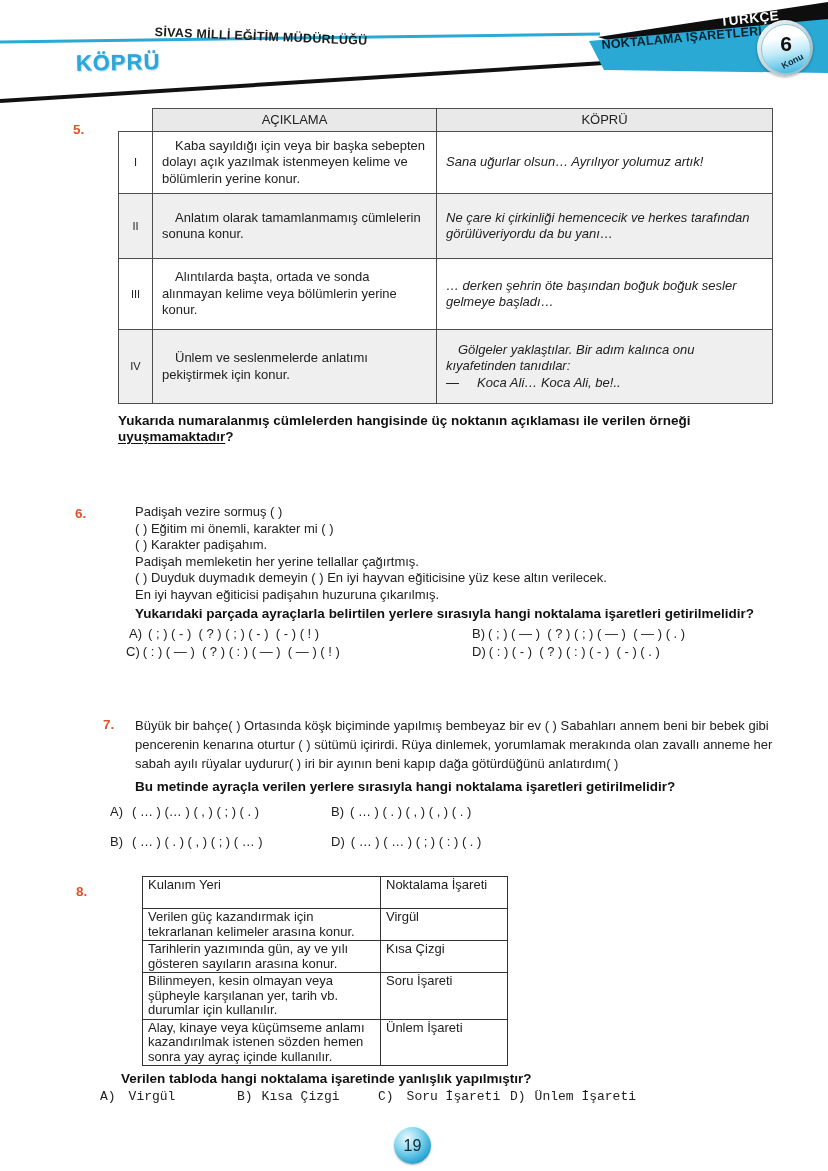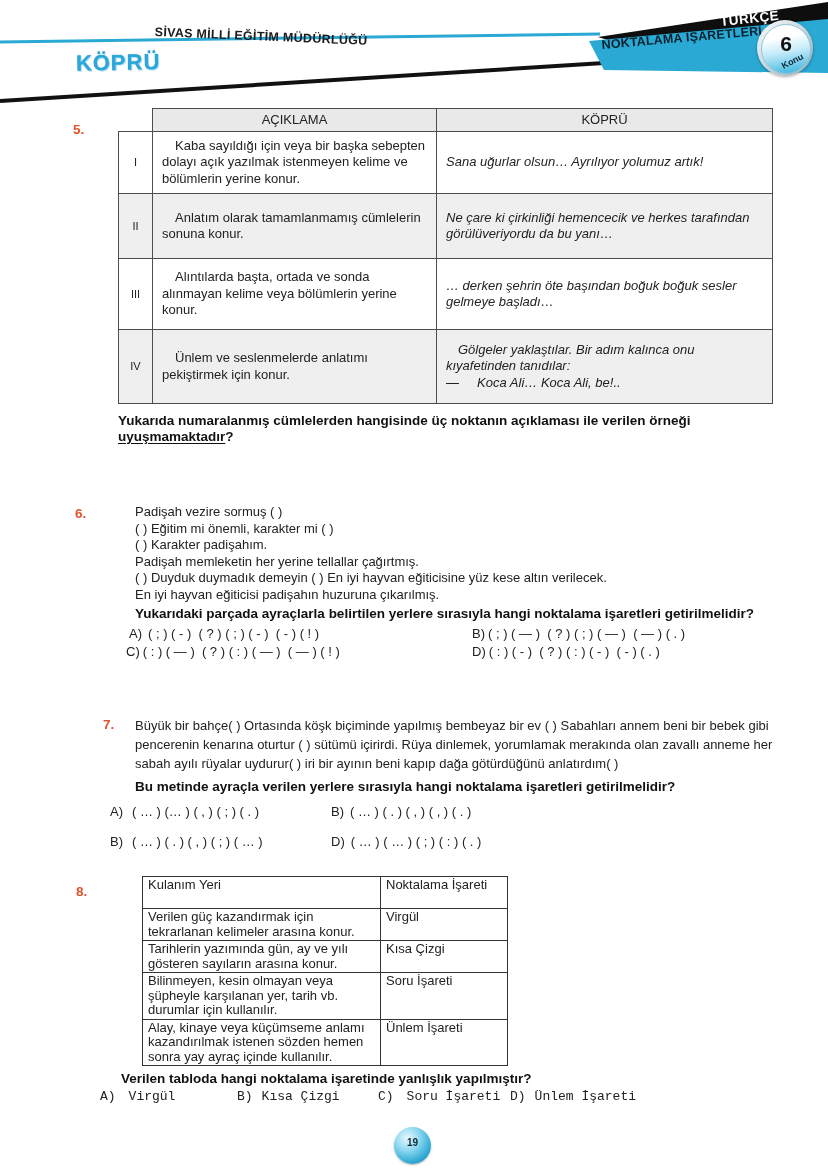--- a/index.html
+++ b/index.html
@@ -63,21 +63,21 @@
   .t8{border-collapse:collapse;table-layout:fixed;margin-left:142px;width:365px;font-size:13px;}
   .t8 td{border:1px solid #333;line-height:14.5px;padding:1px 5px;vertical-align:top;}
   .t8 td.h{height:29px;}
   .q8 .qbold{margin-left:121px;margin-top:5px;}
   .q8 .optrow{height:17px;margin-top:2px;font-family:Liberation Mono, monospace;}
   
   .badge19{position:absolute;left:394px;top:1127px;width:37px;height:37px;border-radius:50%;
            background:radial-gradient(circle at 36% 30%,#e9f8fd 0%,#8ed9f1 35%,#2aa6d2 72%,#1286b1 100%);
            box-shadow:0 1px 2px rgba(0,0,0,.3);}
   .badge19 span{position:absolute;left:0;top:10px;width:100%;text-align:center;
-           font-size:10px;font-weight:bold;color:#0d2b36;}
+           font-size:16px;font-weight:normal;color:#0d2b36;}
 </style>
 </head>
 <body>
 
 <div class="page">
 
   <svg class="hdr-svg" width="828" height="120" viewBox="0 0 828 120">
     <line x1="0" y1="42" x2="600" y2="34" stroke="#29A9D4" stroke-width="3"></line>
     <polygon points="598,37 828,2 828,40 646,52" fill="#0e0e0e"></polygon>
     <line x1="0" y1="101" x2="700" y2="57" stroke="#111111" stroke-width="4"></line>

